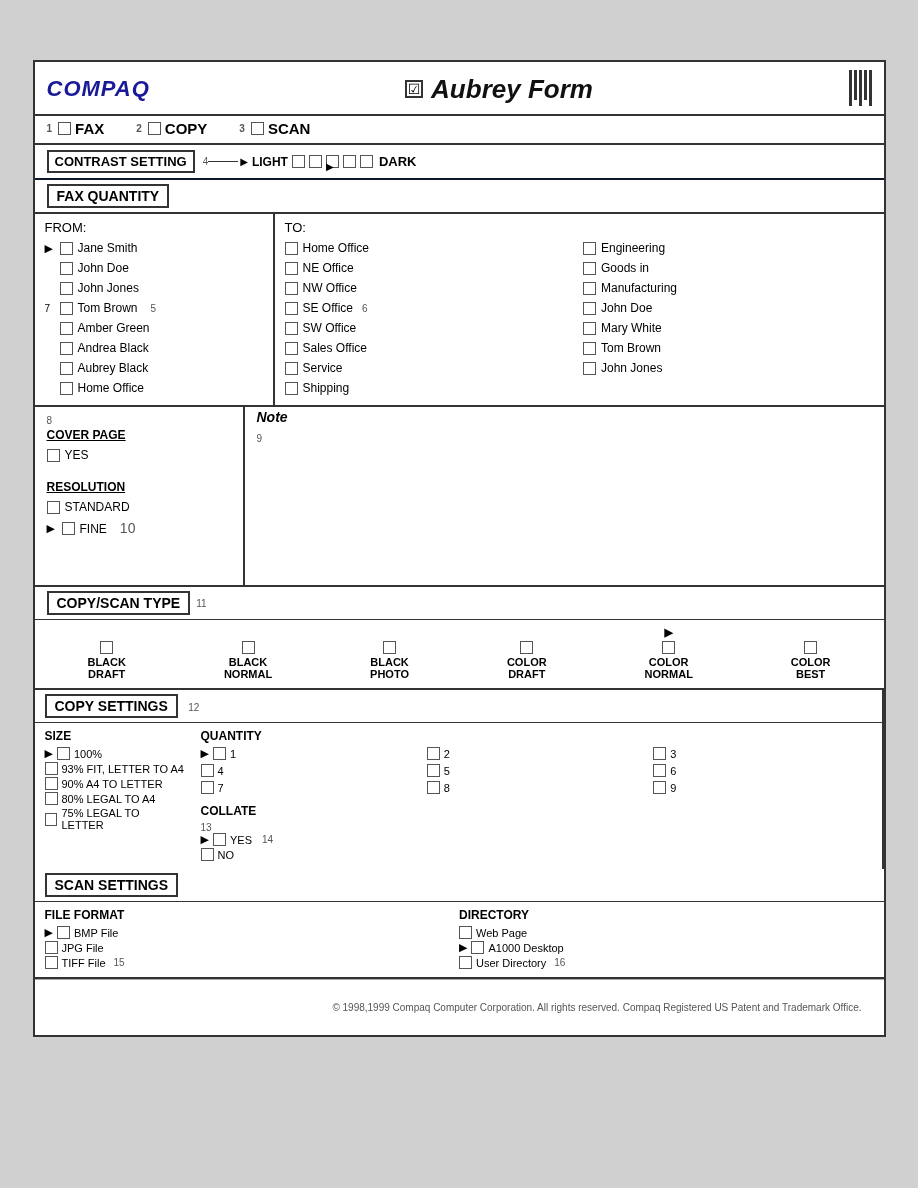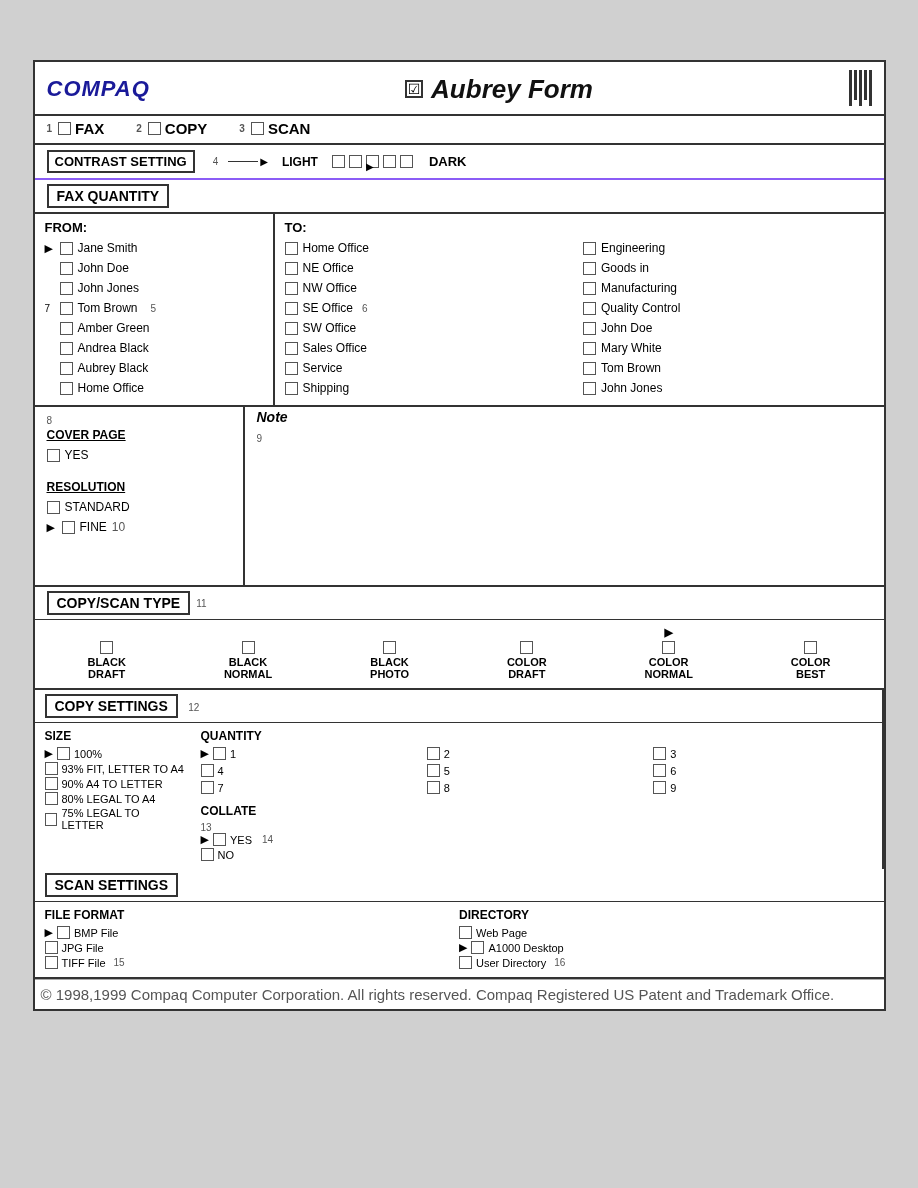--- a/index.html
+++ b/index.html
@@ -97,23 +97,22 @@
     .small-box {
       width: 13px; height: 13px;
       border: 1.5px solid #555;
       display: inline-block;
       vertical-align: middle;
     }
     
     .contrast-row {
       display: flex;
       align-items: center;
-      border-bottom: 2px solid #8b5cf6;
+      border-bottom: 2px solid #0f172a;
       padding: 5px 12px;
-      gap: 10px;
     }
     .contrast-label {
       font-weight: bold;
       font-size: 13px;
       border: 2px solid #333;
       padding: 2px 6px;
       margin-right: 8px;
     }
     .contrast-num {
       font-size: 10px;
@@ -161,21 +160,21 @@
     .from-col {
       flex: 0 0 240px;
       border-right: 2px solid #333;
       padding: 6px 10px;
     }
     .to-col {
       flex: 1;
       padding: 6px 10px;
     }
     .col-label {
-      font-weight: bold;
+      font-weight: normal;
       font-size: 13px;
       margin-bottom: 4px;
     }
     .recipient-item {
       display: flex;
       align-items: center;
       gap: 5px;
       font-size: 12px;
       margin-bottom: 2px;
       line-height: 1.5;
@@ -292,24 +291,24 @@
       margin-bottom: 2px;
     }
     .qty-grid {
       display: grid;
       grid-template-columns: repeat(3, 1fr);
       gap: 2px 8px;
       margin-bottom: 8px;
     }
     .collate-section { margin-top: 4px; }
     .footer-text {
-      text-align: left;
-      font-size: 15px;
+      text-align: right;
+      font-size: 10px;
       color: #555;
-      padding: 6px;
+      padding: 22px;
       border-top: 1px solid #aaa;
     }
     .arrow-line {
       display: inline-flex;
       align-items: center;
       gap: 2px;
     }
     .arrow-line::before {
       content: '';
       display: inline-block;
@@ -474,24 +473,20 @@
           <div class="recipient-item">
             <span class="small-box"></span>
             <span>Goods in</span>
           </div>
           <div class="recipient-item">
             <span class="small-box"></span>
             <span>Manufacturing</span>
           </div>
           <div class="recipient-item">
             <span class="small-box"></span>
-            <span>Quality Control</span>
-          </div>
-          <div class="recipient-item">
-            <span class="small-box"></span>
             <span>John Doe</span>
           </div>
           <div class="recipient-item">
             <span class="small-box"></span>
             <span>Mary White</span>
           </div>
           <div class="recipient-item">
             <span class="small-box"></span>
             <span>Tom Brown</span>
           </div>
@@ -515,21 +510,21 @@
       <div style="margin-top:16px;">
         <div class="section-label">RESOLUTION</div>
         <div class="recipient-item" style="margin-top:4px;">
           <span class="small-box"></span>
           <span>STANDARD</span>
         </div>
         <div class="recipient-item">
           <span class="marker" style="font-size:11px;">▶</span>
           <span class="small-box"></span>
           <span>FINE</span>
-          <span style="font-size:12px;color:#555;">10</span>
+          <span style="font-size:14px;color:#555;margin-left:8px;">10</span>
         </div>
       </div>
     </div>
     <div class="note-col">
       <div class="note-italic">Note</div>
       <div style="font-size:10px;color:#555;margin-top:8px;">9</div>
       <textarea style="width: 100%; min-height: 90px; border: none; resize: none; font-size: 12px;"></textarea>
     </div>
   </div>
 

